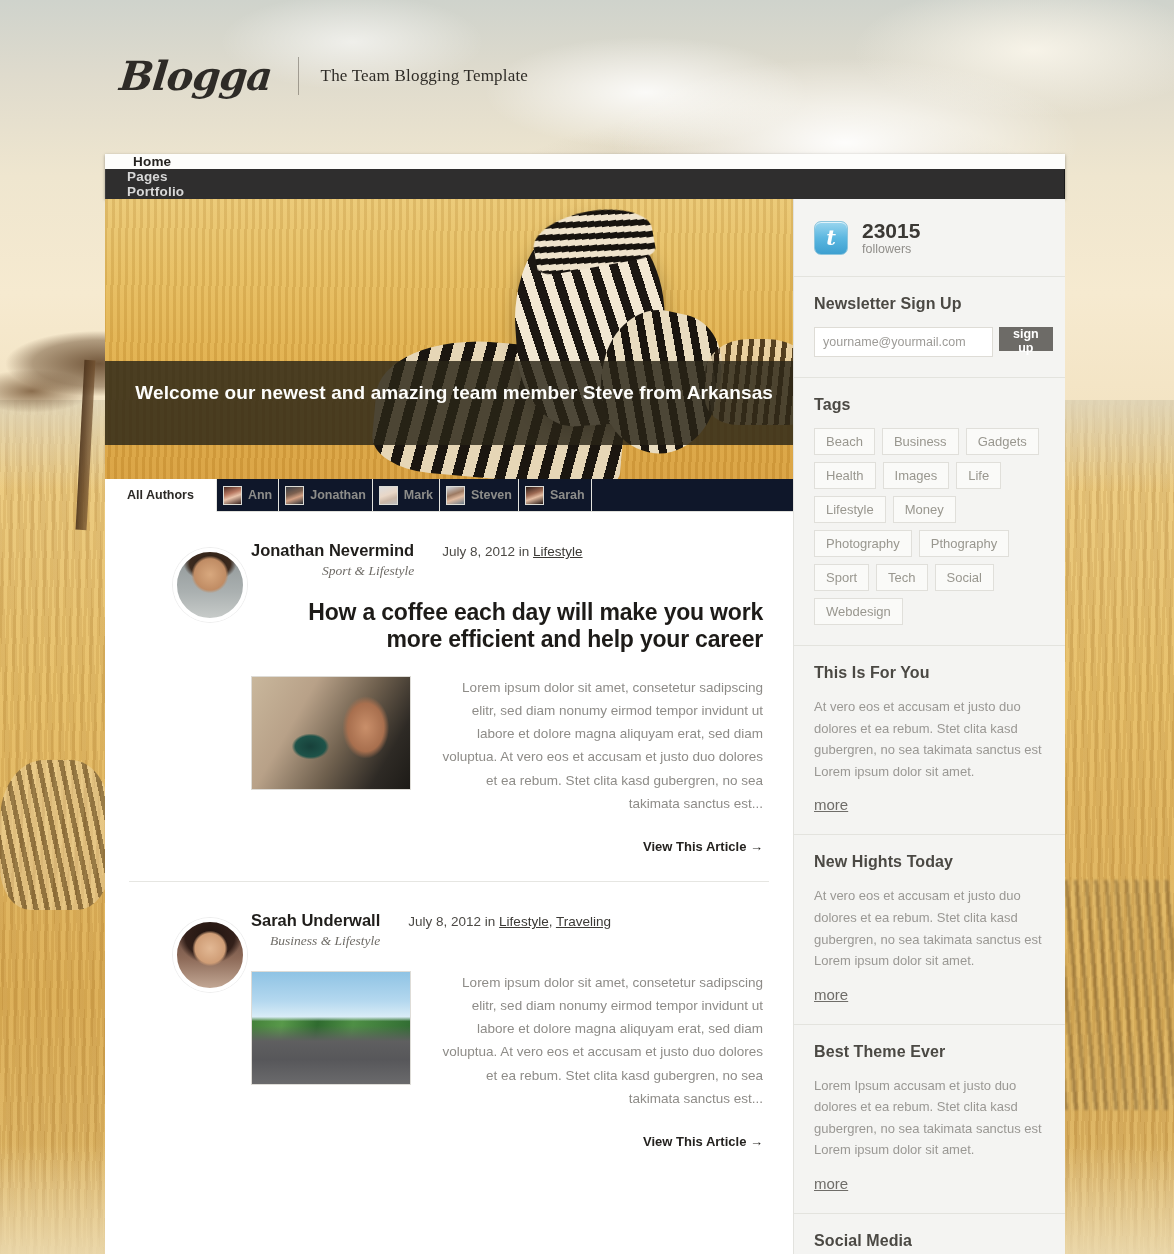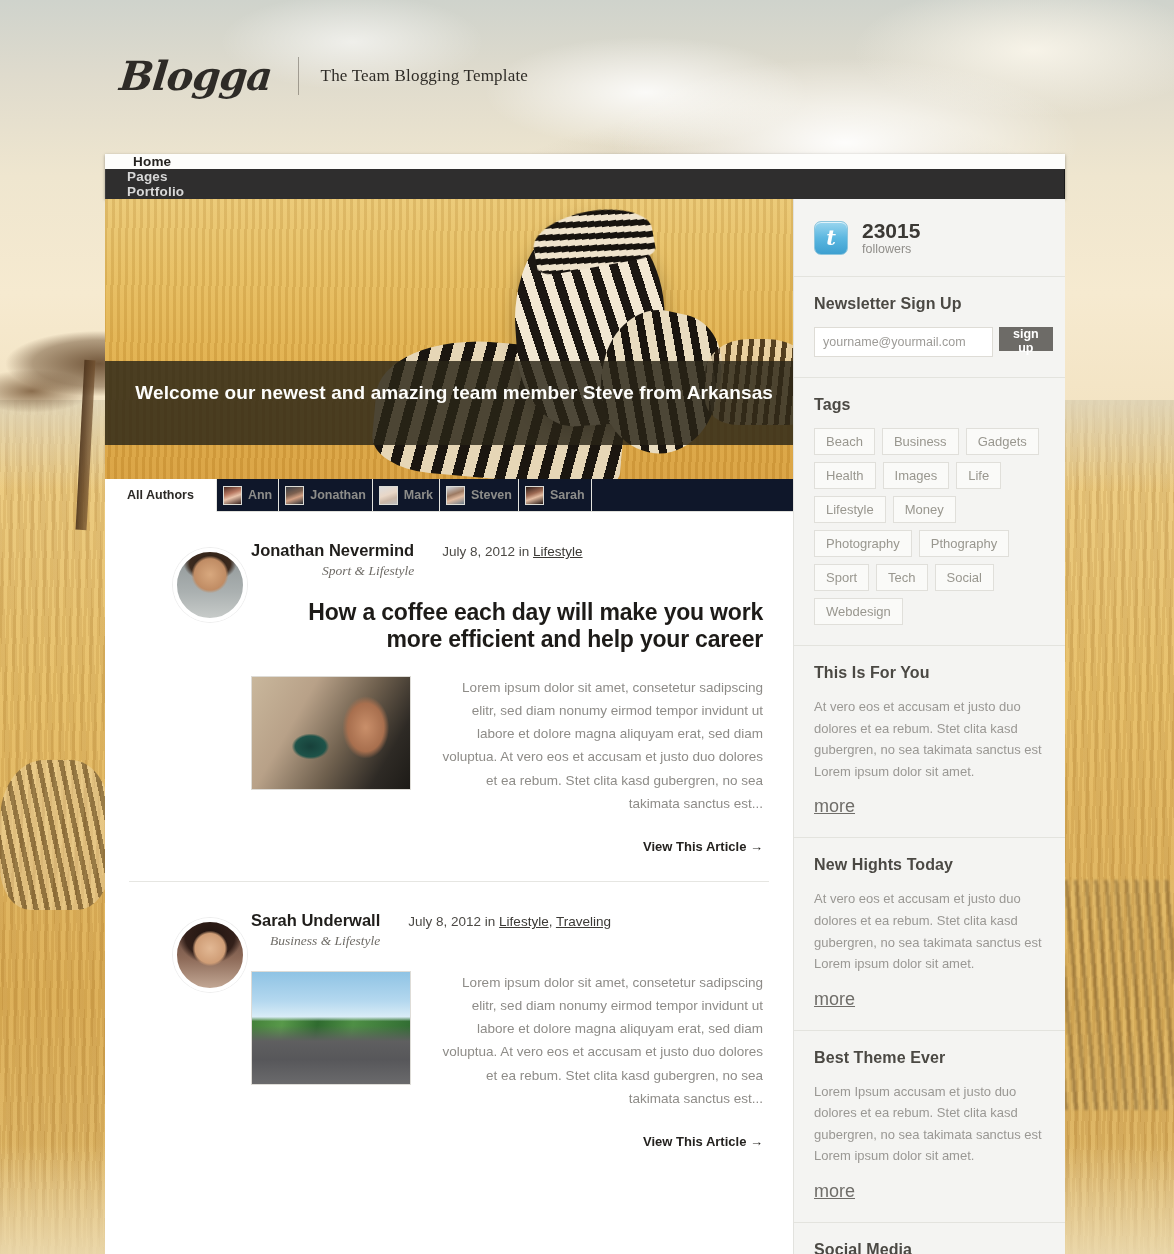--- a/index.html
+++ b/index.html
@@ -424,21 +424,21 @@
     letter-spacing: .1px;
   }
   .widget-text {
     font-size: 13px;
     line-height: 1.66;
     color: #9a9894;
   }
   .widget-more {
     display: inline-block;
     margin-top: 14px;
-    font-size: 18px;
+    font-size: 15px;
     color: #6f6d69;
     text-decoration: underline;
   }
 
   
   .twitter-widget {
     display: flex;
     align-items: center;
     gap: 14px;
     padding: 20px 20px;

